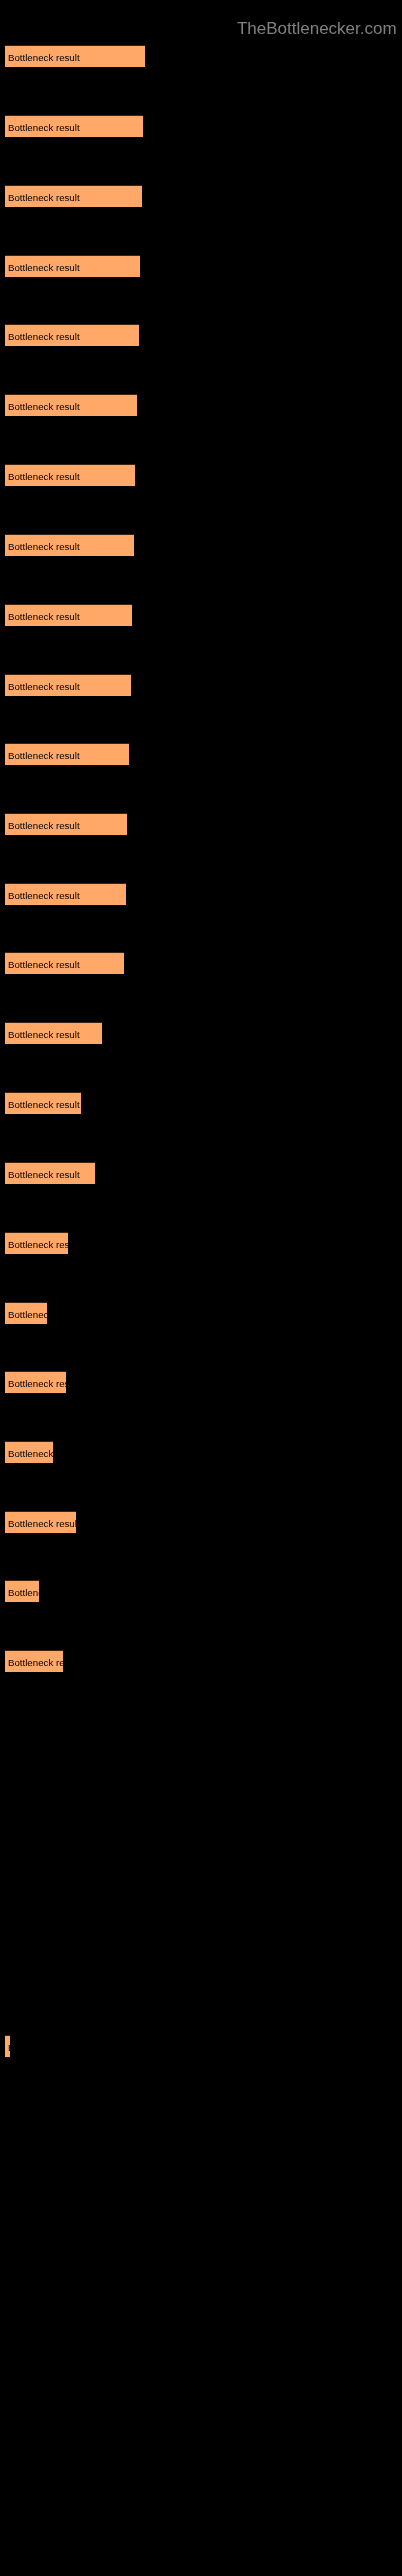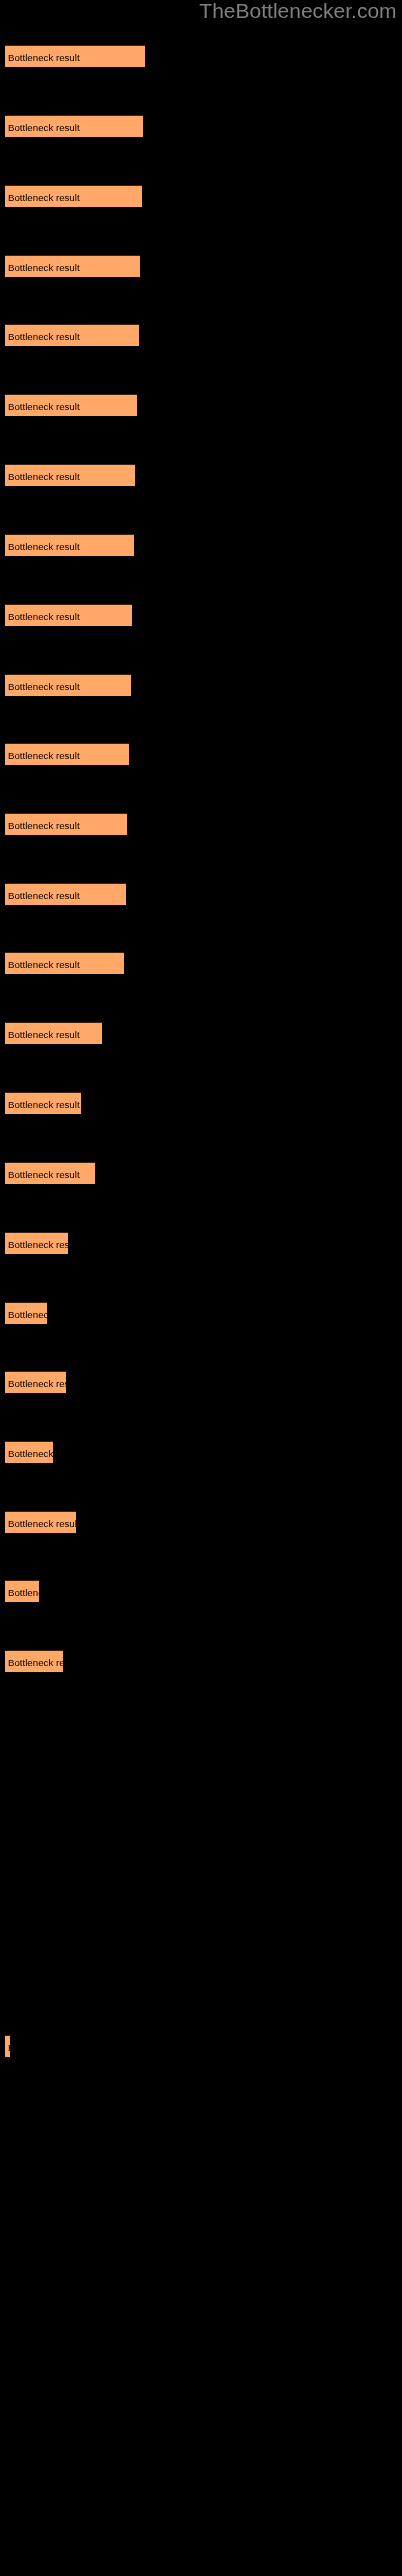--- a/index.html
+++ b/index.html
@@ -10,24 +10,24 @@
   #page {
     position: relative;
     width: 403px;
     height: 2576px;
     background: #000000;
     overflow: hidden;
     font-family: "Liberation Sans", sans-serif;
   }
   #site-title {
     position: absolute;
-    top: 0px;
+    top: 18px;
     right: 6.4px;
     color: #808080;
-    font-size: 21px;
+    font-size: 17px;
     font-family: "Liberation Sans", sans-serif;
     letter-spacing: 0px;
     white-space: nowrap;
     line-height: 21px;
   }
   .bar-row {
     position: absolute;
     left: 0;
     height: 22px;
   }

